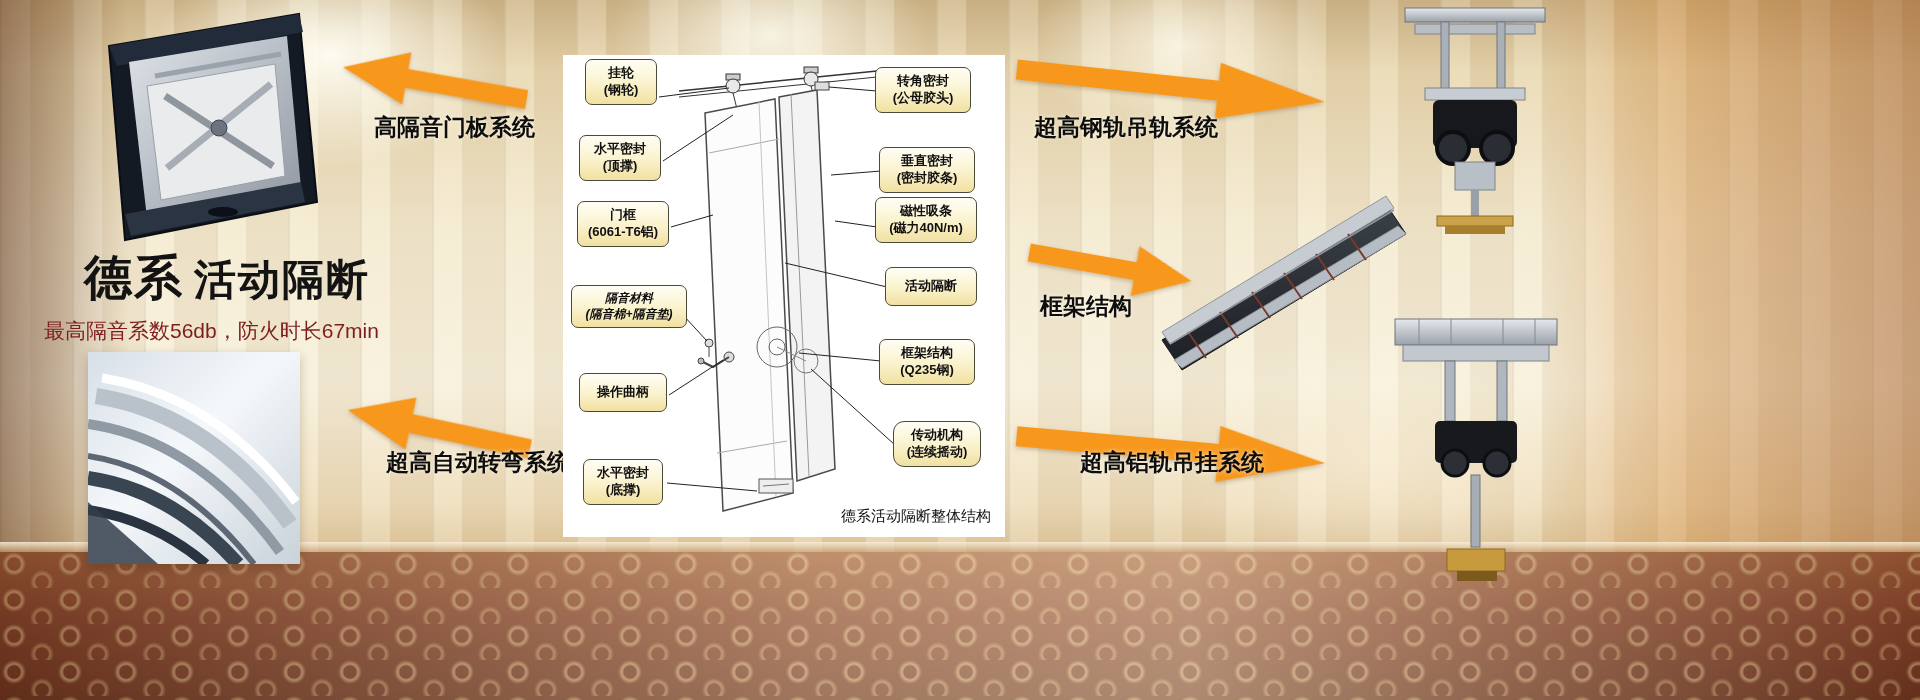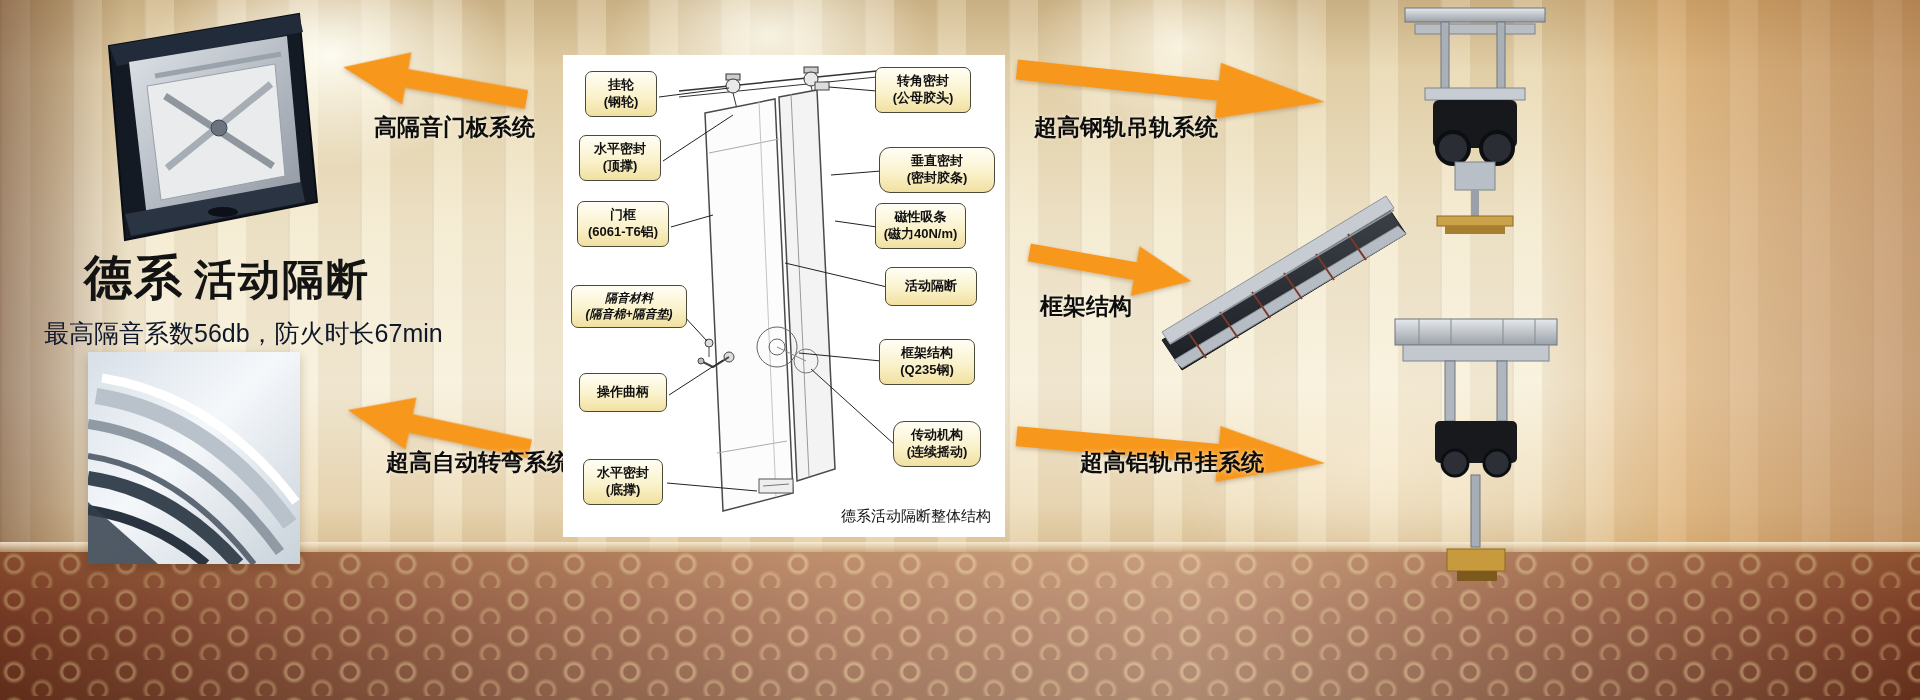--- a/index.html
+++ b/index.html
@@ -32,21 +32,21 @@
       radial-gradient(circle at 42px 30px, rgba(238,204,142,0) 6px, rgba(235,200,140,0.45) 8px, rgba(238,204,142,0) 12px),
       linear-gradient(180deg,#9c5a36 0%,#83422a 45%,#6b341f 100%);
     background-size:56px 36px,56px 36px,100% 100%; }
   .bg-carpet::after { content:""; position:absolute; inset:0;
     background:linear-gradient(90deg, rgba(40,10,0,0.18), rgba(255,240,210,0.35) 42%, rgba(255,242,214,0.45) 62%, rgba(40,10,0,0.12)); }
 
   
   .brand-line { left:84px; top:246px; color:#131313; white-space:nowrap;text-align:right; }
   .brand { font-size:48px; font-weight:900; letter-spacing:2px; }
   .brand-suffix { font-size:42px; font-weight:600; letter-spacing:2px; margin-left:10px; }
-  .subtitle { left:44px; top:317px; font-size:25px; color:#0f172a; white-space:nowrap; }
+  .subtitle { left:44px; top:317px; font-size:21px; color:#7f1d1d; white-space:nowrap; }
 
   
   .arrow { position:absolute; }
   .arrow svg { display:block; filter:drop-shadow(0 2px 2px rgba(80,40,0,0.25)); }
   #arr-door  { left:338px; top:52px;  width:190px; height:62px; transform:rotate(10deg); }
   #arr-turn  { left:342px; top:398px; width:190px; height:62px; transform:rotate(12deg); }
   #arr-steel { left:1016px; top:54px; width:316px; height:64px; transform:rotate(6deg); }
   #arr-struct{ left:1028px; top:238px; width:168px; height:58px; transform:rotate(10deg); }
   #arr-alu   { left:1016px; top:418px; width:316px; height:64px; transform:rotate(5deg); }
   .arrow-label { position:absolute; font-size:23px; font-weight:800; color:#0d0d0d; white-space:nowrap;
@@ -56,29 +56,29 @@
   #lbl-steel  { left:1034px; top:112px; }
   #lbl-struct { left:1040px; top:291px; }
   #lbl-alu    { left:1080px; top:447px;text-align:right; }
 
   
   .diagram-panel { left:563px; top:55px; width:442px; height:482px; background:#ffffff; }
   .diagram-panel svg.draw { position:absolute; left:0; top:0; z-index:1; }
   .callout { position:absolute; z-index:2; background:linear-gradient(180deg,#fffef5 0%,#faf2cc 55%,#f1e0a0 100%);
     border:1.6px solid #4a4a3a; border-radius:7px; padding:5px 5px; font-size:13px; font-weight:700;
     color:#101010; text-align:center; line-height:1.3; white-space:pre-line; }
-  .co-l0 { left:22px;  top:16px;  width:72px; }
+  .co-l0 { left:22px;  top:4px;  width:72px; }
   .co-l1 { left:16px;  top:80px;  width:82px; }
   .co-l2 { left:14px;  top:146px; width:92px; }
   .co-l3 { left:8px;   top:230px; width:116px; font-size:12px;font-style:italic; }
   .co-l4 { left:16px;  top:318px; width:88px; padding-top:10px; padding-bottom:10px; }
   .co-l5 { left:20px;  top:404px; width:80px; }
   .co-r0 { left:312px; top:12px;  width:96px; }
-  .co-r1 { left:316px; top:92px;  width:116px;border-radius:11px; }
-  .co-r2 { left:312px; top:148px; width:91px; }
+  .co-r1 { left:316px; top:92px;  width:96px; }
+  .co-r2 { left:312px; top:142px; width:102px; }
   .co-r3 { left:322px; top:212px; width:92px; padding-top:10px; padding-bottom:10px; }
   .co-r4 { left:316px; top:284px; width:96px; }
   .co-r5 { left:330px; top:366px; width:88px;border-radius:11px; }
   .diagram-caption { position:absolute; left:278px; top:452px; z-index:2; font-size:15px; color:#111; white-space:nowrap; }
 
   
   .photo { position:absolute; }
   #photo-door-mech { left:95px;  top:6px;   width:225px; height:238px; }
   #photo-curve     { left:88px;  top:352px; width:212px; height:212px;
     background:linear-gradient(135deg,#d7dfe7 0%,#f5f8fb 45%,#c9d2da 100%);

